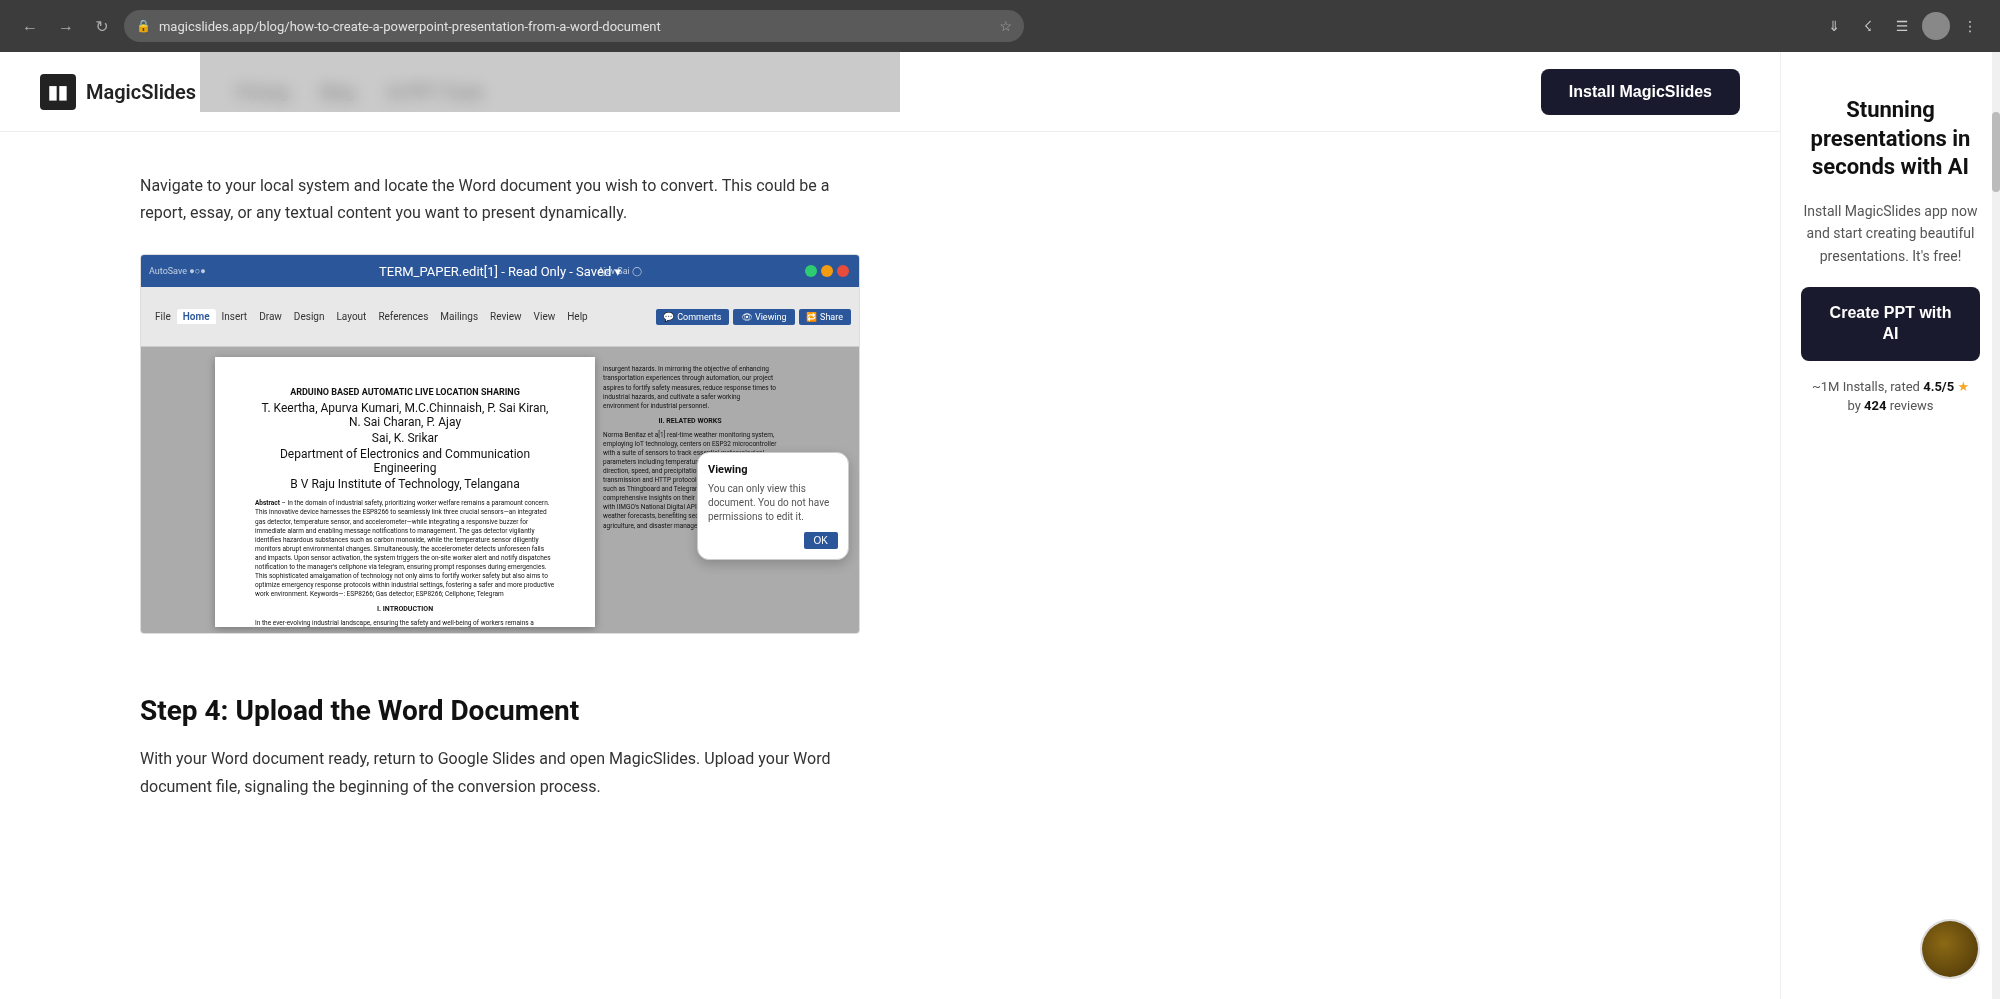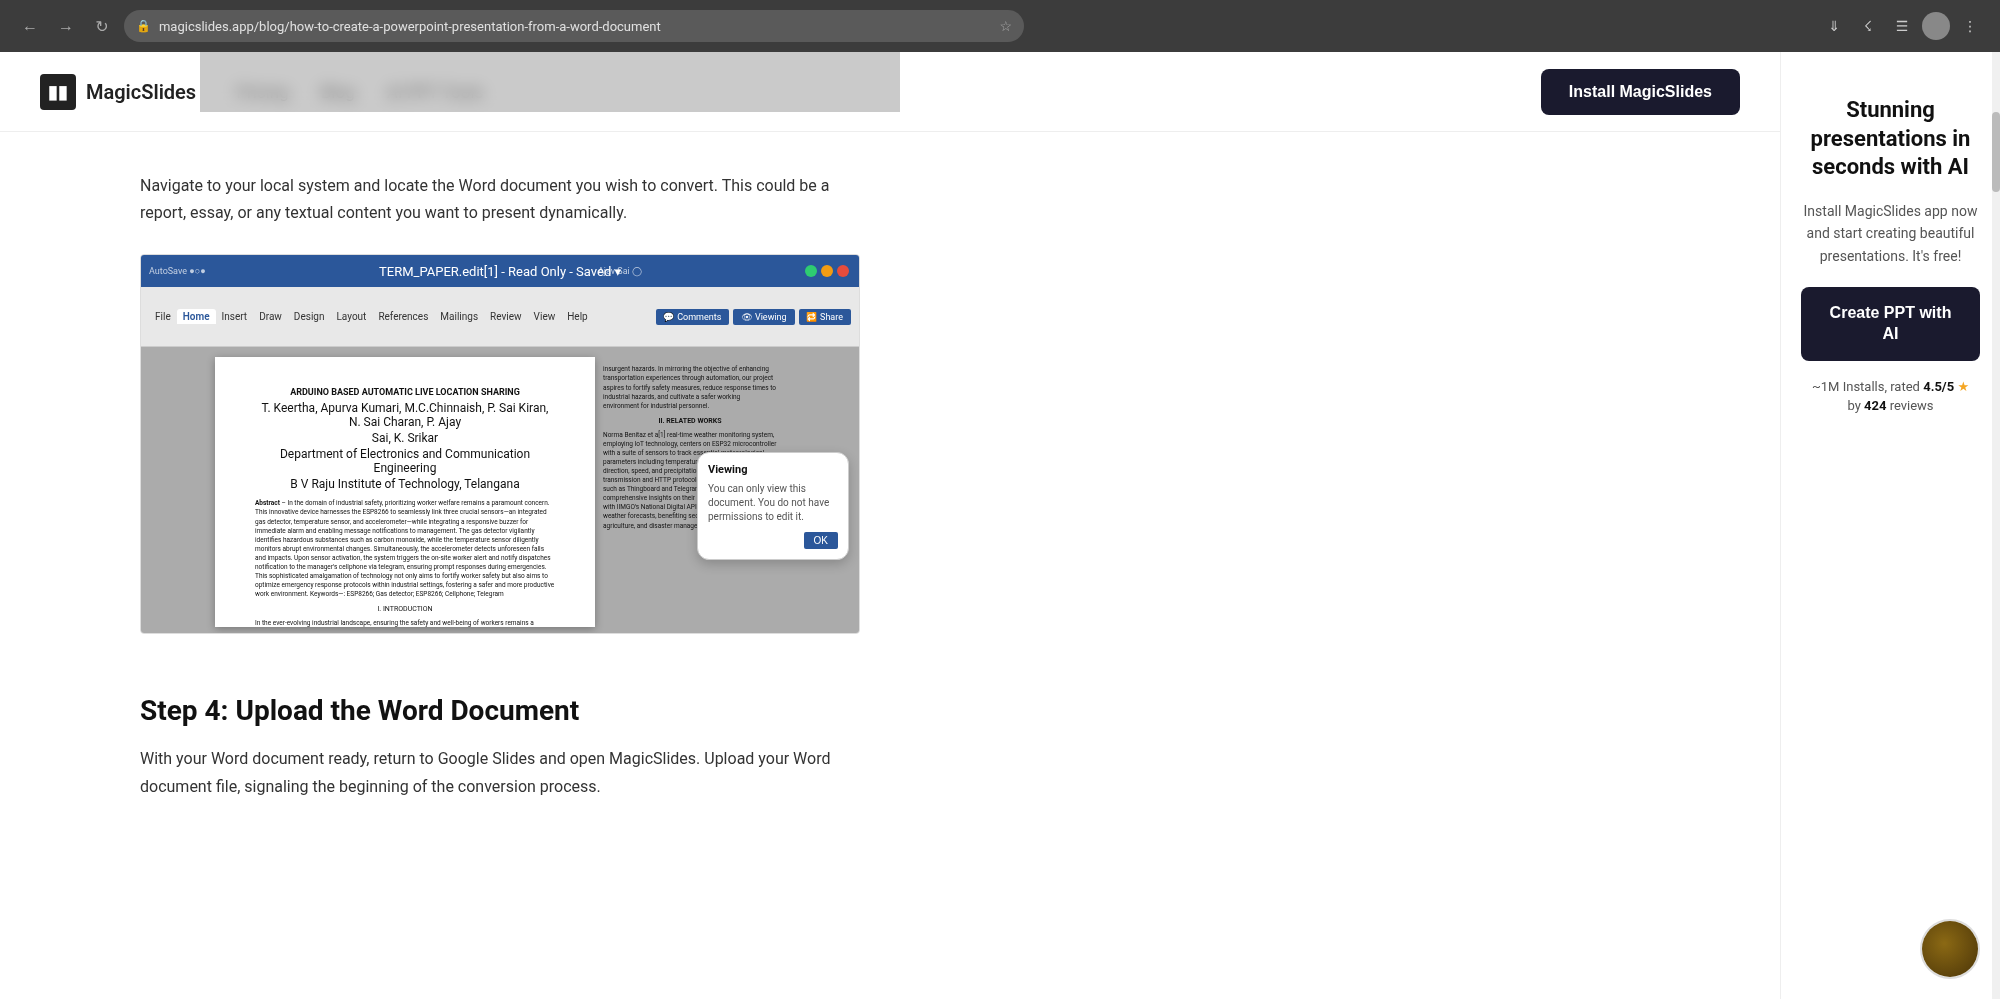--- a/index.html
+++ b/index.html
@@ -259,21 +259,21 @@
       text-align: center;
       margin-bottom: 2px;
     }
     .word-page-body {
       font-size: 6.5px;
       line-height: 1.4;
       margin-top: 8px;
     }
     .word-page-section {
       font-size: 7px;
-      font-weight: normal;
+      font-weight: bold;
       text-align: center;
       margin: 6px 0 4px;
     }
 
     
     .viewing-popup {
       position: absolute;
       top: 105px;
       right: 10px;
       width: 152px;

